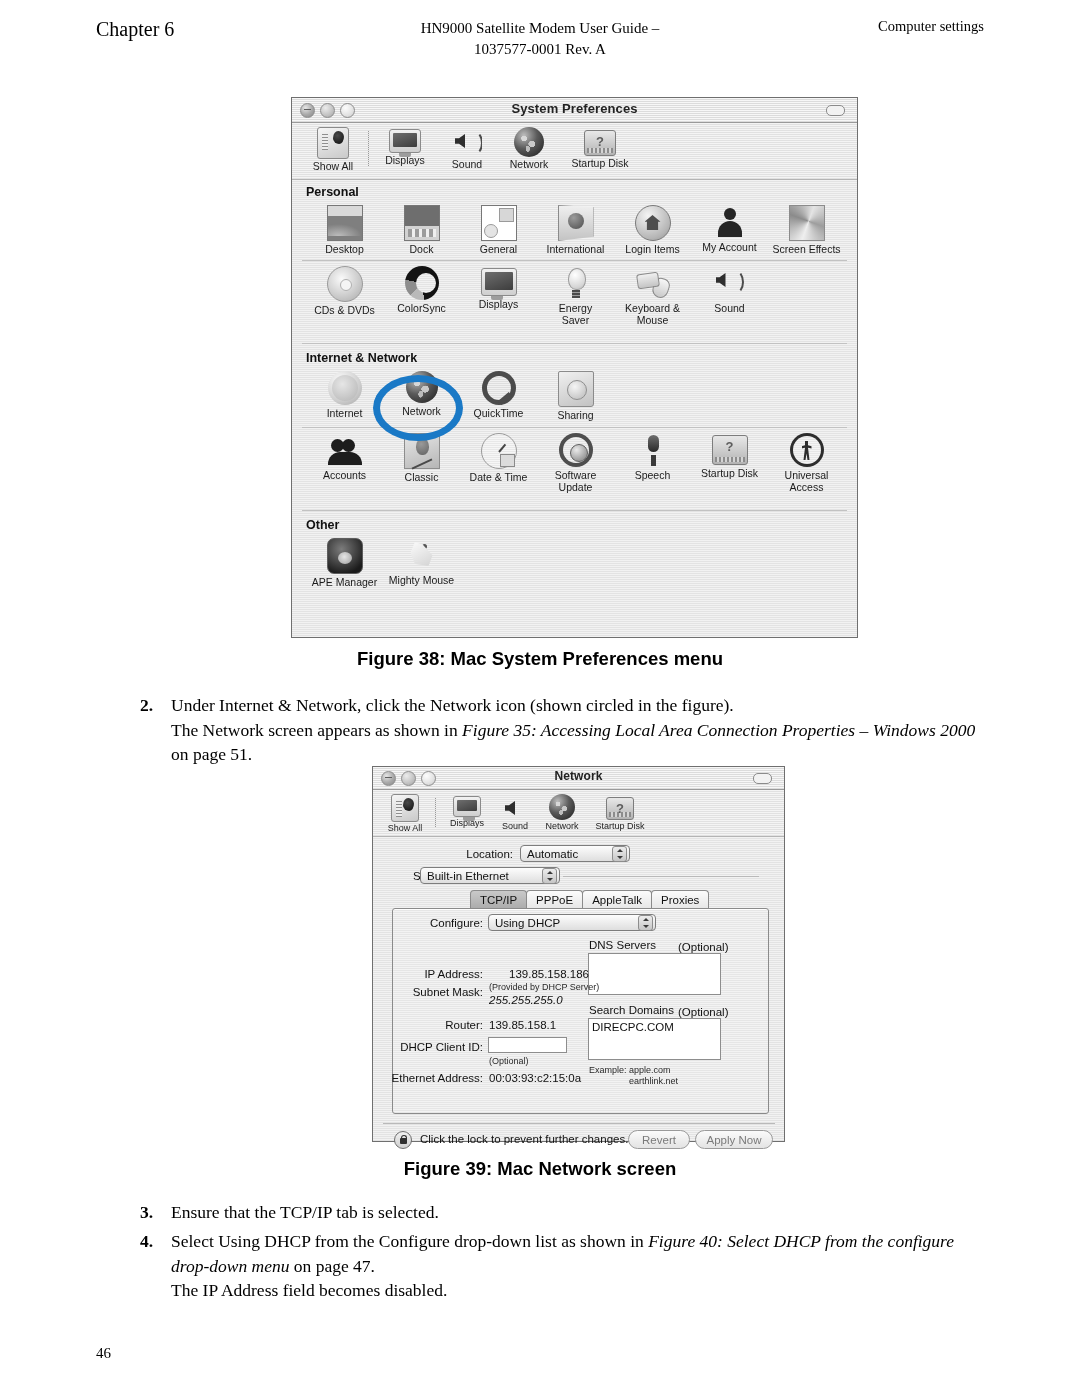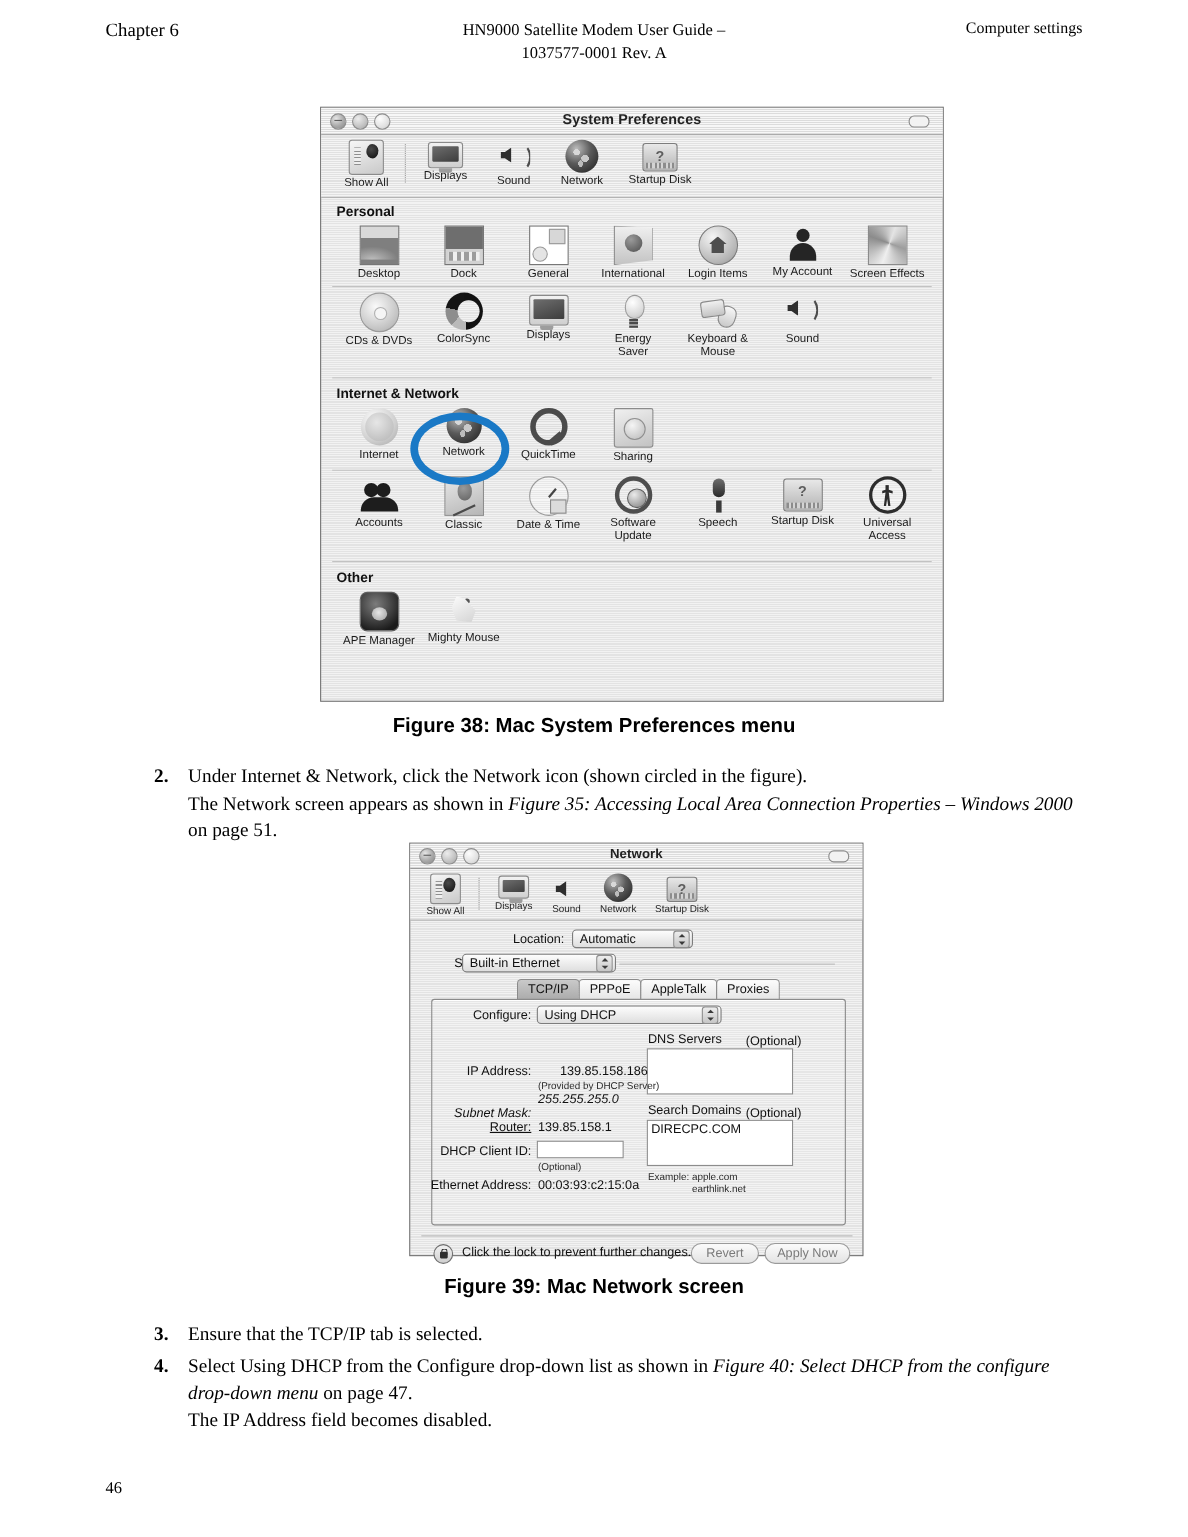--- a/index.html
+++ b/index.html
@@ -5,21 +5,21 @@
   html,body{margin:0;padding:0;background:#fff;}
   body{
     width:1080px;height:1397px;position:relative;
     font-family:"Liberation Serif", serif;
     color:#000;overflow:hidden;
   }
   .page{position:absolute;inset:0;}
 
   
   .runhead{position:absolute;left:96px;top:18px;width:888px;height:46px;}
-  .runhead .left{position:absolute;left:0;top:0;font-size:17px;}
+  .runhead .left{position:absolute;left:0;top:0;font-size:20px;}
   .runhead .right{position:absolute;right:0;top:0;font-size:14.5px;}
   .runhead .center{position:absolute;left:0;right:0;top:0;text-align:center;font-size:15px;line-height:21px;}
 
   
   .macwin{
     position:absolute;
     background:
       repeating-linear-gradient(to bottom,
         #f2f2f2 0px,#f2f2f2 1px,
         #e3e3e3 1px,#e3e3e3 2px);
@@ -566,30 +566,30 @@
       </div>
 
       <div class="box-hdr" style="left:216px;top:102px;">DNS Servers</div>
       <div class="box-hdr tiny" style="left:305px;top:104px;">(Optional)</div>
       <div class="box" style="left:215px;top:116px;width:133px;height:42px;"></div>
 
       <div class="lbl-r" style="left:5px;top:131px;width:105px;">IP Address:</div>
       <div class="val" style="left:116px;top:131px;margin-left:20px;">139.85.158.186</div>
       <div class="val tiny" style="left:116px;top:145px;">(Provided by DHCP Server)</div>
 
-      <div class="lbl-r" style="left:5px;top:169px;width:105px;font-style:italic;">Subnet Mask:</div>
+      <div class="lbl-r" style="left:5px;top:149px;width:105px;">Subnet Mask:</div>
       <div class="val" style="left:116px;top:157px;font-style:italic;">255.255.255.0</div>
 
       <div class="box-hdr" style="left:216px;top:167px;">Search Domains</div>
       <div class="box-hdr tiny" style="left:305px;top:169px;">(Optional)</div>
       <div class="box" style="left:215px;top:181px;width:133px;height:42px;">
         <div style="font-size:11.5px;padding:2px 0 0 3px;">DIRECPC.COM</div>
       </div>
 
-      <div class="lbl-r" style="left:5px;top:182px;width:105px;text-decoration:underline;">Router:</div>
+      <div class="lbl-r" style="left:5px;top:182px;width:105px;">Router:</div>
       <div class="val" style="left:116px;top:182px;">139.85.158.1</div>
 
       <div class="lbl-r" style="left:5px;top:204px;width:105px;">DHCP Client ID:</div>
       <div class="textfield" style="left:115px;top:200px;width:79px;height:16px;">
         <div style="font-size:11.5px;padding:1px 0 0 3px;"></div>
       </div>
       <div class="val tiny" style="left:116px;top:219px;">(Optional)</div>
 
       <div class="val tiny" style="left:216px;top:228px;">Example:</div>
       <div class="val tiny" style="left:256px;top:228px;">apple.com</div>

